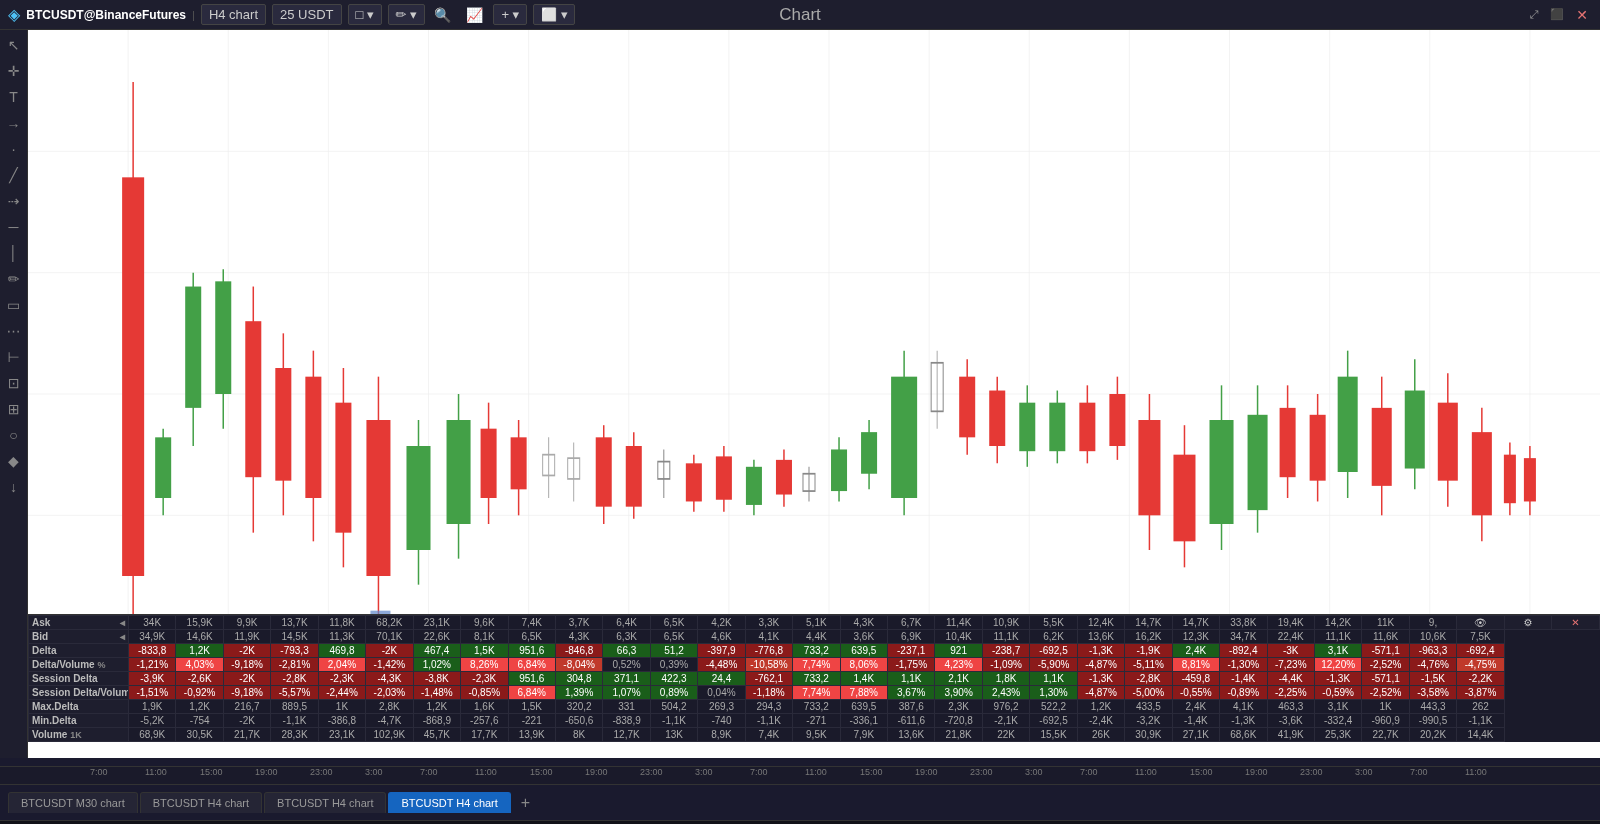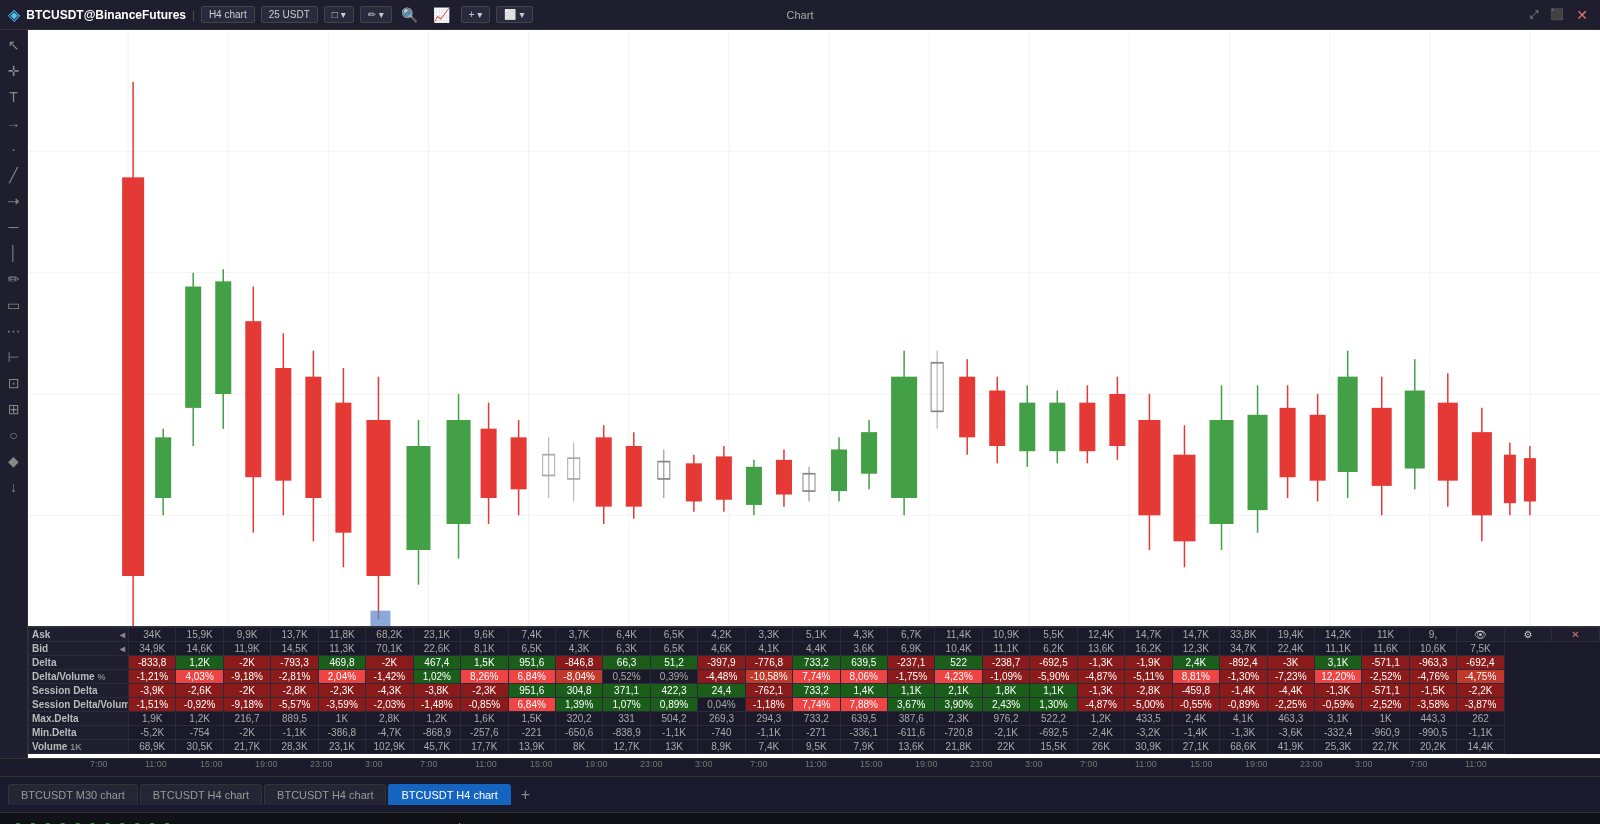--- a/index.html
+++ b/index.html
@@ -23,21 +23,21 @@
       border-bottom: 1px solid #333;
       gap: 6px;
     }
     #top-toolbar .tb-btn {
       background: #2a2a3e;
       border: 1px solid #444;
       color: #ccc;
       padding: 2px 7px;
       border-radius: 2px;
       cursor: pointer;
-      font-size: 10px;
+      font-size: 13px;
     }
     #top-toolbar .title-center {
       position: absolute;
       left: 50%;
       transform: translateX(-50%);
       color: #aaa;
       font-size: 13px;
     }
     #top-toolbar .tb-icons {
       margin-left: auto;
@@ -137,20 +137,21 @@
 
     
     #time-axis {
       background: #1a1a2a;
       height: 18px;
       border-top: 1px solid #333;
       display: flex;
       align-items: center;
       padding-left: 30px;
       overflow: hidden;
+      margin-top: 8px;
     }
 
     
     #tabs-bar {
       background: #1a1a2e;
       height: 36px;
       display: flex;
       align-items: center;
       padding: 0 8px;
       border-top: 1px solid #333;
@@ -225,21 +226,21 @@
   <span style="color:#555;">|</span>
   <button class="tb-btn">H4 chart</button>
   <button class="tb-btn">25 USDT</button>
   <button class="tb-btn">□ ▾</button>
   <button class="tb-btn">✏ ▾</button>
   <button class="tb-icon-btn">🔍</button>
   <button class="tb-icon-btn">📈</button>
   <button class="tb-btn">+ ▾</button>
   <button class="tb-btn">⬜ ▾</button>
 
-  <div class="title-center" style="position:absolute;left:50%;transform:translateX(-50%);color:#aaa;font-size:11px;">Chart</div>
+  <div class="title-center" style="position:absolute;left:50%;transform:translateX(-50%);color:#aaa;font-size:17px;">Chart</div>
 
   <div class="tb-icons">
     <button class="tb-icon-btn" style="font-size:11px;">⤢</button>
     <button class="tb-icon-btn" style="font-size:11px;">⬛</button>
     <button class="tb-icon-btn" style="color:#e57373;">✕</button>
   </div>
 </div>
 
 <div id="main-area">
 
@@ -470,21 +471,21 @@
       <rect x="1345" y="345" width="16" height="30" fill="#5c84c9" opacity="0.7"></rect>
       <rect x="1378" y="356" width="16" height="19" fill="#5c84c9" opacity="0.7"></rect>
       <rect x="1411" y="357" width="16" height="18" fill="#5c84c9" opacity="0.7"></rect>
       <rect x="1445" y="359" width="16" height="16" fill="#5c84c9" opacity="0.7"></rect>
       <rect x="1476" y="360" width="12" height="15" fill="#5c84c9" opacity="0.7"></rect>
       <rect x="1494" y="360" width="12" height="15" fill="#5c84c9" opacity="0.7"></rect>
 
       <line x1="0" y1="375" x2="1570" y2="375" stroke="#ccc" stroke-width="1"></line>
     </svg>
 
-    <div id="data-table-wrapper" style="position:absolute;bottom:4px;left:0;right:0;background:#1a1a2a;max-height:280px;overflow:hidden;">
+    <div id="data-table-wrapper" style="position:absolute;bottom:16px;left:0;right:0;background:#1a1a2a;max-height:280px;overflow:hidden;">
       <table id="data-table">
         <tbody>
 
           <tr>
             <td class="row-label">
               <span>Ask</span>
               <span style="cursor:pointer;color:#888;float:right;">◂</span>
             </td>
             <td class="cell-neutral">34K</td>
             <td class="cell-neutral">15,9K</td>
@@ -569,21 +570,21 @@
             <td class="cell-green">1,5K</td>
             <td class="cell-green">951,6</td>
             <td class="cell-red">-846,8</td>
             <td class="cell-green">66,3</td>
             <td class="cell-green">51,2</td>
             <td class="cell-red">-397,9</td>
             <td class="cell-red">-776,8</td>
             <td class="cell-green">733,2</td>
             <td class="cell-green">639,5</td>
             <td class="cell-red">-237,1</td>
-            <td class="cell-green">522</td>
+            <td class="cell-green">921</td>
             <td class="cell-red">-238,7</td>
             <td class="cell-red">-692,5</td>
             <td class="cell-red">-1,3K</td>
             <td class="cell-red">-1,9K</td>
             <td class="cell-green">2,4K</td>
             <td class="cell-red">-892,4</td>
             <td class="cell-red">-3K</td>
             <td class="cell-green">3,1K</td>
             <td class="cell-red">-571,1</td>
             <td class="cell-red">-963,3</td>
@@ -663,21 +664,21 @@
 
           <tr>
             <td class="row-label">
               <span>Session Delta/Volum</span>
               
             </td>
             <td class="cell-red">-1,51%</td>
             <td class="cell-red">-0,92%</td>
             <td class="cell-red">-9,18%</td>
             <td class="cell-red">-5,57%</td>
-            <td class="cell-red">-3,59%</td>
+            <td class="cell-red">-2,44%</td>
             <td class="cell-red">-2,03%</td>
             <td class="cell-red">-1,48%</td>
             <td class="cell-red">-0,85%</td>
             <td class="cell-bright-green">6,84%</td>
             <td class="cell-green">1,39%</td>
             <td class="cell-green">1,07%</td>
             <td class="cell-green">0,89%</td>
             <td class="cell-neutral">0,04%</td>
             <td class="cell-red">-1,18%</td>
             <td class="cell-bright-green">7,74%</td>

